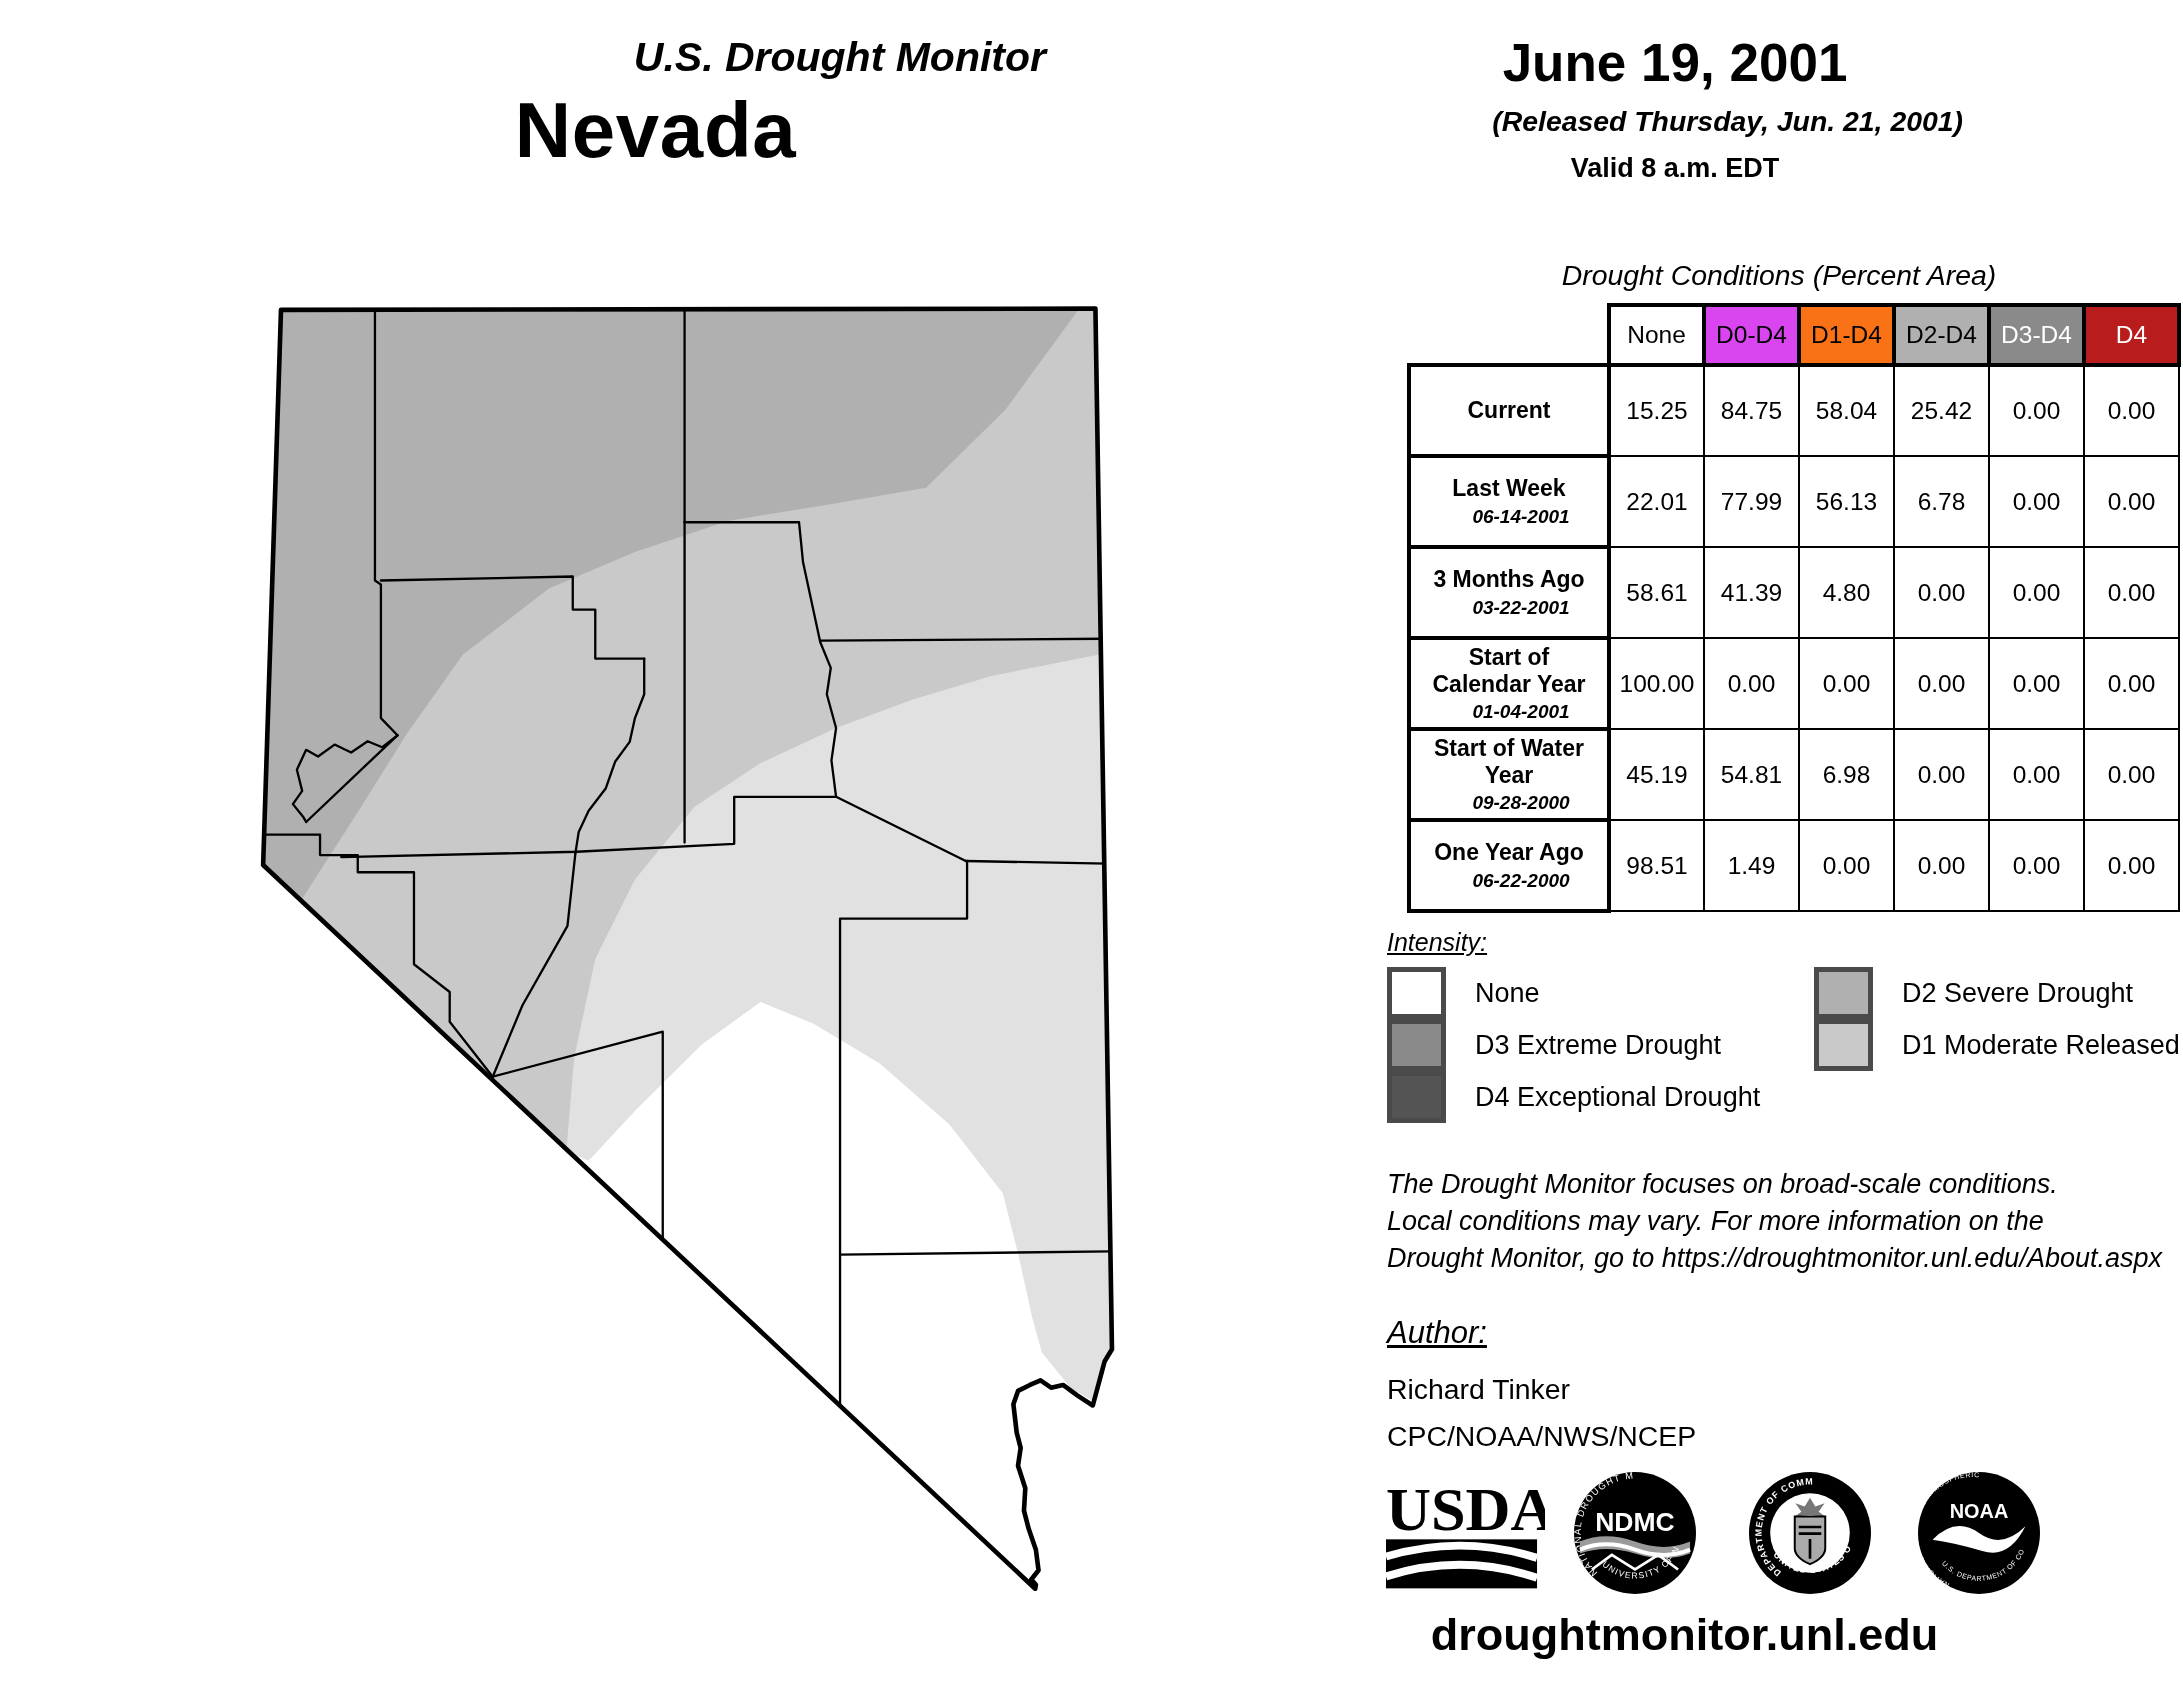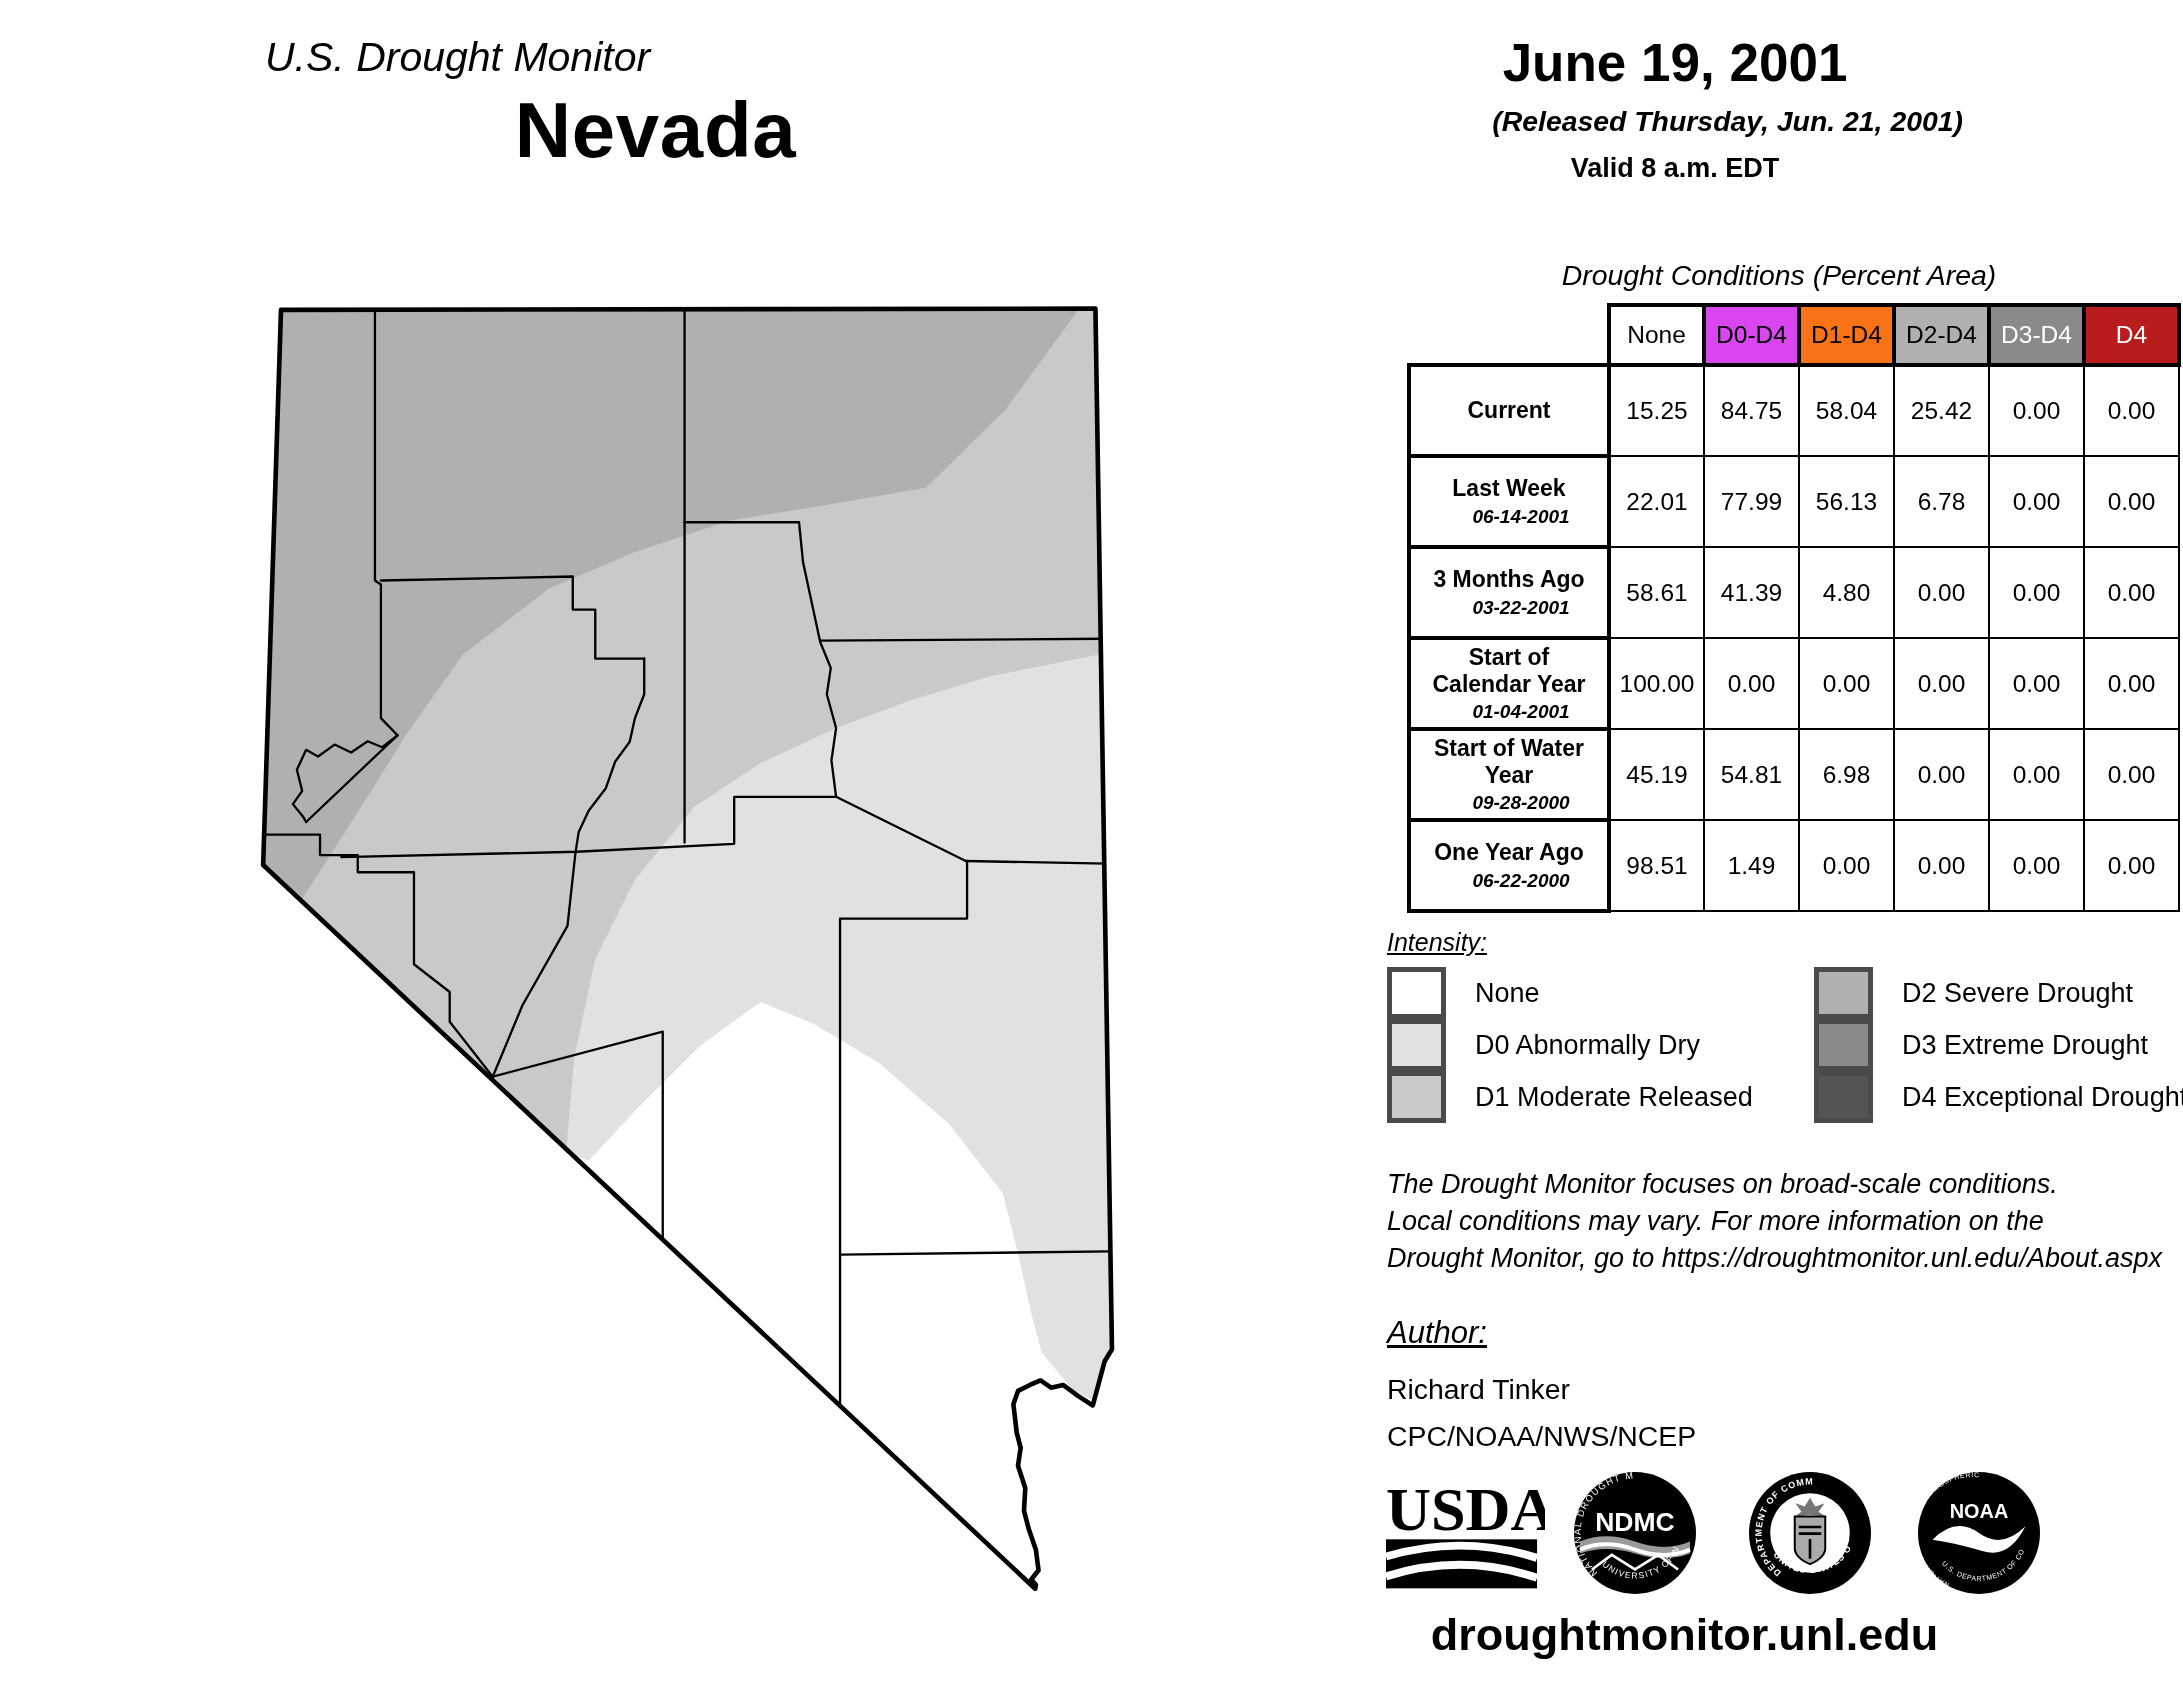--- a/index.html
+++ b/index.html
@@ -1,21 +1,21 @@
 <!DOCTYPE html>
 <html style="font-size:10.6px"><head>
 <meta charset="utf-8">
 <title>U.S. Drought Monitor - Nevada</title>
 <style>
   html,body{margin:0;padding:0;background:#ffffff;}
   body{width:2183px;height:1687px;position:relative;font-family:"Liberation Sans",sans-serif;color:#000;}
   .abs{position:absolute;}
 
   
-  .main-title{left:265px;top:34px;width:781px;text-align:left;font-size:41px;font-weight:normal;font-style:italic;}
+  .main-title{left:265px;top:34px;width:781px;text-align:right;font-size:41px;font-weight:bold;font-style:italic;}
   .state-title{left:265px;top:85px;width:781px;text-align:center;font-size:78px;font-weight:bold;letter-spacing:0.7px;}
 
   
   .date-block{left:1387px;top:32px;width:576px;text-align:center;}
   .date-line{font-size:53px;font-weight:bold;}
   .released-line{font-size:28.4px;font-weight:bold;font-style:italic;margin-top:12px;text-align:right;}
   .valid-line{font-size:27px;font-weight:bold;margin-top:14.6px;}
 
   
   .tbl-title{left:1407px;top:259px;width:744px;text-align:center;font-size:28.4px;font-style:italic;}
@@ -195,24 +195,20 @@
 <div class="abs legend-grid">
     <div class="legend-item">
       <span class="swatch" style="background: rgb(255, 255, 255);"></span>
       <span class="legend-label">None</span>
     </div>
     <div class="legend-item">
       <span class="swatch" style="background: rgb(176, 176, 176);"></span>
       <span class="legend-label">D2 Severe Drought</span>
     </div>
     <div class="legend-item">
-      <span class="swatch" style="background: rgb(225, 225, 225);"></span>
-      <span class="legend-label">D0 Abnormally Dry</span>
-    </div>
-    <div class="legend-item">
       <span class="swatch" style="background: rgb(138, 138, 138);"></span>
       <span class="legend-label">D3 Extreme Drought</span>
     </div>
     <div class="legend-item">
       <span class="swatch" style="background: rgb(201, 201, 201);"></span>
       <span class="legend-label">D1 Moderate Released</span>
     </div>
     <div class="legend-item">
       <span class="swatch" style="background: rgb(84, 84, 84);"></span>
       <span class="legend-label">D4 Exceptional Drought</span>

